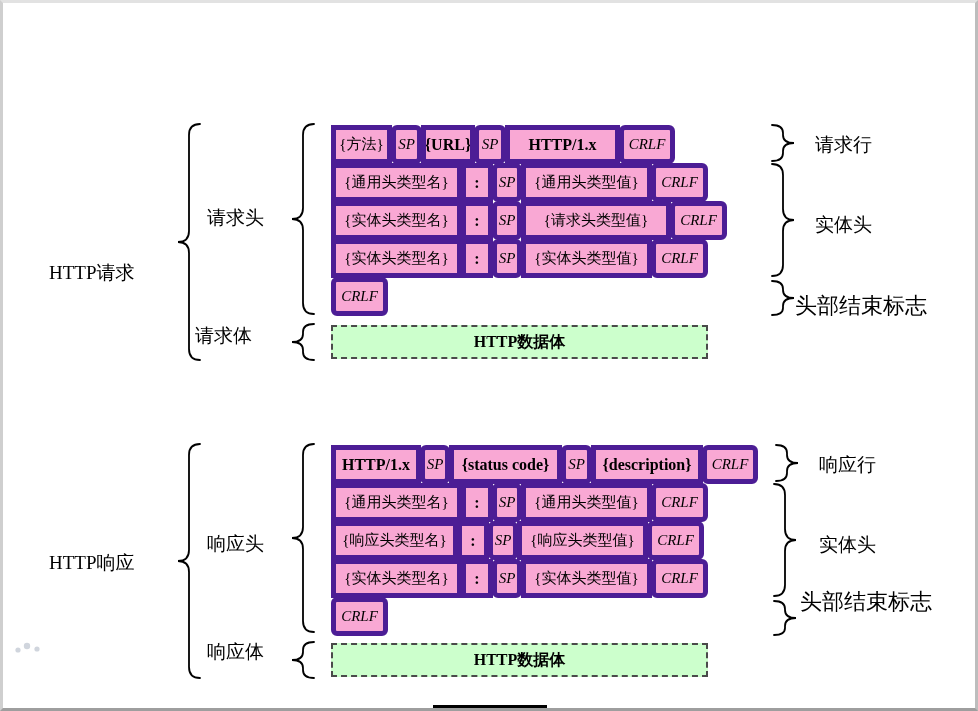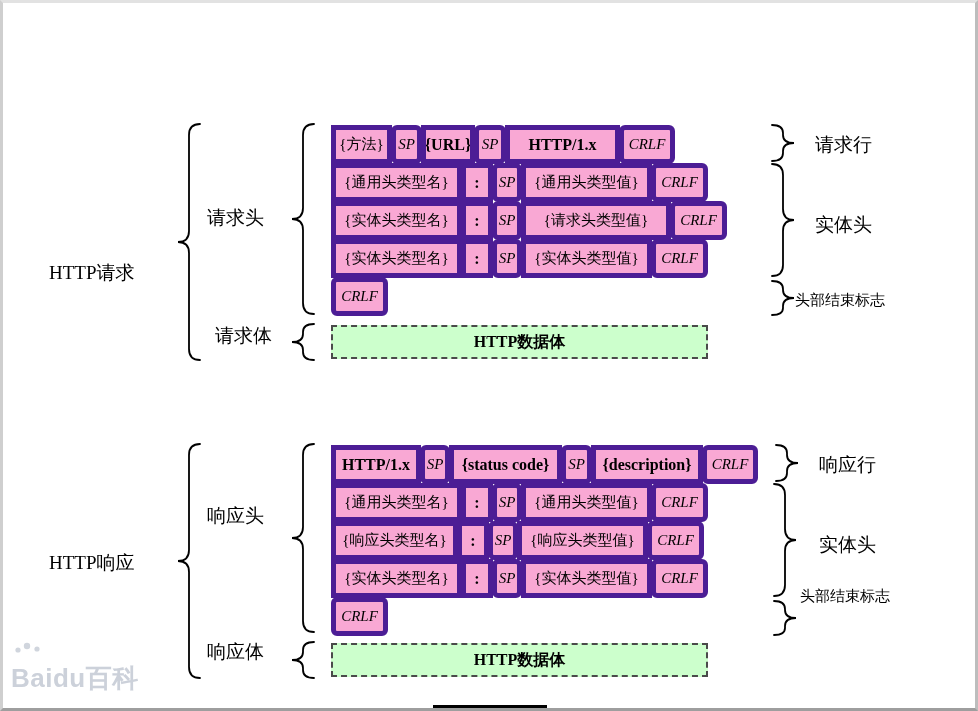--- a/index.html
+++ b/index.html
@@ -12,21 +12,21 @@
     font-family:"Liberation Serif","DejaVu Serif",serif;
     color:#000;
   }
   .title {
     position:absolute; left:70px; top:34px;
     font-size:44px; font-weight:700; letter-spacing:1px;
     font-family:"Liberation Serif","DejaVu Serif",serif;
     white-space:nowrap;
   }
   .lbl { position:absolute; font-size:19px; white-space:nowrap;font-family:Liberation Serif, serif; }
-  .lbl.small { font-size:15px; }
+  .lbl.small { font-size:22px; }
 
   .row { position:absolute; display:flex; height:39px; }
   .cell {
     display:flex; align-items:center; justify-content:center;
     border:5px solid #4c1d95; background:#f9a8d4;
     font-size:15px; margin-left:-1px; white-space:nowrap; overflow:hidden;
   }
   .row .cell:first-child { margin-left:0; }
   .it  { font-style:italic; font-size:15px;border-radius:6px; }
   .lat { font-size:16px; font-weight:600; }
@@ -51,21 +51,21 @@
   .bottom-bar { position:absolute; left:430px; top:702px; width:114px; height:7px; background:#000; }
 </style>
 </head>
 <body>
 
 <div class="slide">
 
 
   <div class="lbl" style="left:46px;top:257px">HTTP请求</div>
   <div class="lbl" style="left:204px;top:202px">请求头</div>
-  <div class="lbl" style="left:212px;top:320px">请求体</div>
+  <div class="lbl" style="left:192px;top:320px">请求体</div>
 
   <svg class="brace" style="left:174px;top:120px" width="24" height="238" viewBox="0 0 24 238">
     <path d="M23,1 Q12,1 12,12 L12,108 Q12,119 1,119 Q12,119 12,130 L12,226 Q12,237 23,237"></path>
   </svg>
   <svg class="brace" style="left:288px;top:120px" width="24" height="192" viewBox="0 0 24 192">
     <path d="M23,1 Q12,1 12,12 L12,85 Q12,96 1,96 Q12,96 12,107 L12,180 Q12,191 23,191"></path>
   </svg>
   <svg class="brace" style="left:288px;top:320px" width="24" height="38" viewBox="0 0 24 38">
     <path d="M23,1 Q12,1 12,9 L12,11 Q12,19 1,19 Q12,19 12,27 L12,29 Q12,37 23,37"></path>
   </svg>
@@ -114,21 +114,21 @@
     <path d="M1,1 Q12,1 12,12 L12,46 Q12,57 23,57 Q12,57 12,68 L12,102 Q12,113 1,113"></path>
   </svg>
   <svg class="brace" style="left:768px;top:277px" width="24" height="36" viewBox="0 0 24 36">
     <path d="M1,1 Q12,1 12,9 L12,10 Q12,18 23,18 Q12,18 12,26 L12,28 Q12,35 1,35"></path>
   </svg>
   <div class="lbl" style="left:812px;top:129px">请求行</div>
   <div class="lbl" style="left:812px;top:209px">实体头</div>
   <div class="lbl small" style="left:792px;top:288px">头部结束标志</div>
 
   <div class="lbl" style="left:46px;top:547px">HTTP响应</div>
-  <div class="lbl" style="left:204px;top:500px">响应头</div>
+  <div class="lbl" style="left:204px;top:528px">响应头</div>
   <div class="lbl" style="left:204px;top:636px">响应体</div>
 
   <svg class="brace" style="left:174px;top:440px" width="24" height="236" viewBox="0 0 24 236">
     <path d="M23,1 Q12,1 12,12 L12,107 Q12,118 1,118 Q12,118 12,129 L12,224 Q12,235 23,235"></path>
   </svg>
   <svg class="brace" style="left:288px;top:440px" width="24" height="190" viewBox="0 0 24 190">
     <path d="M23,1 Q12,1 12,12 L12,84 Q12,95 1,95 Q12,95 12,106 L12,178 Q12,189 23,189"></path>
   </svg>
   <svg class="brace" style="left:288px;top:638px" width="24" height="38" viewBox="0 0 24 38">
     <path d="M23,1 Q12,1 12,9 L12,11 Q12,19 1,19 Q12,19 12,27 L12,29 Q12,37 23,37"></path>
@@ -183,18 +183,17 @@
   <div class="lbl" style="left:816px;top:449px">响应行</div>
   <div class="lbl" style="left:816px;top:529px">实体头</div>
   <div class="lbl small" style="left:797px;top:584px">头部结束标志</div>
 
   <div class="watermark">
     <svg width="34" height="16" viewBox="0 0 34 16">
       <circle cx="7" cy="9" r="2.6" fill="#d0d5dd"></circle>
       <circle cx="16" cy="5" r="3.2" fill="#d0d5dd"></circle>
       <circle cx="26" cy="8" r="2.6" fill="#d0d5dd"></circle>
     </svg>
-    <div class="wm-text">Baidu百科</div>
   </div>
 
   <div class="bottom-bar"></div>
 
 </div>
 
 </body></html>

